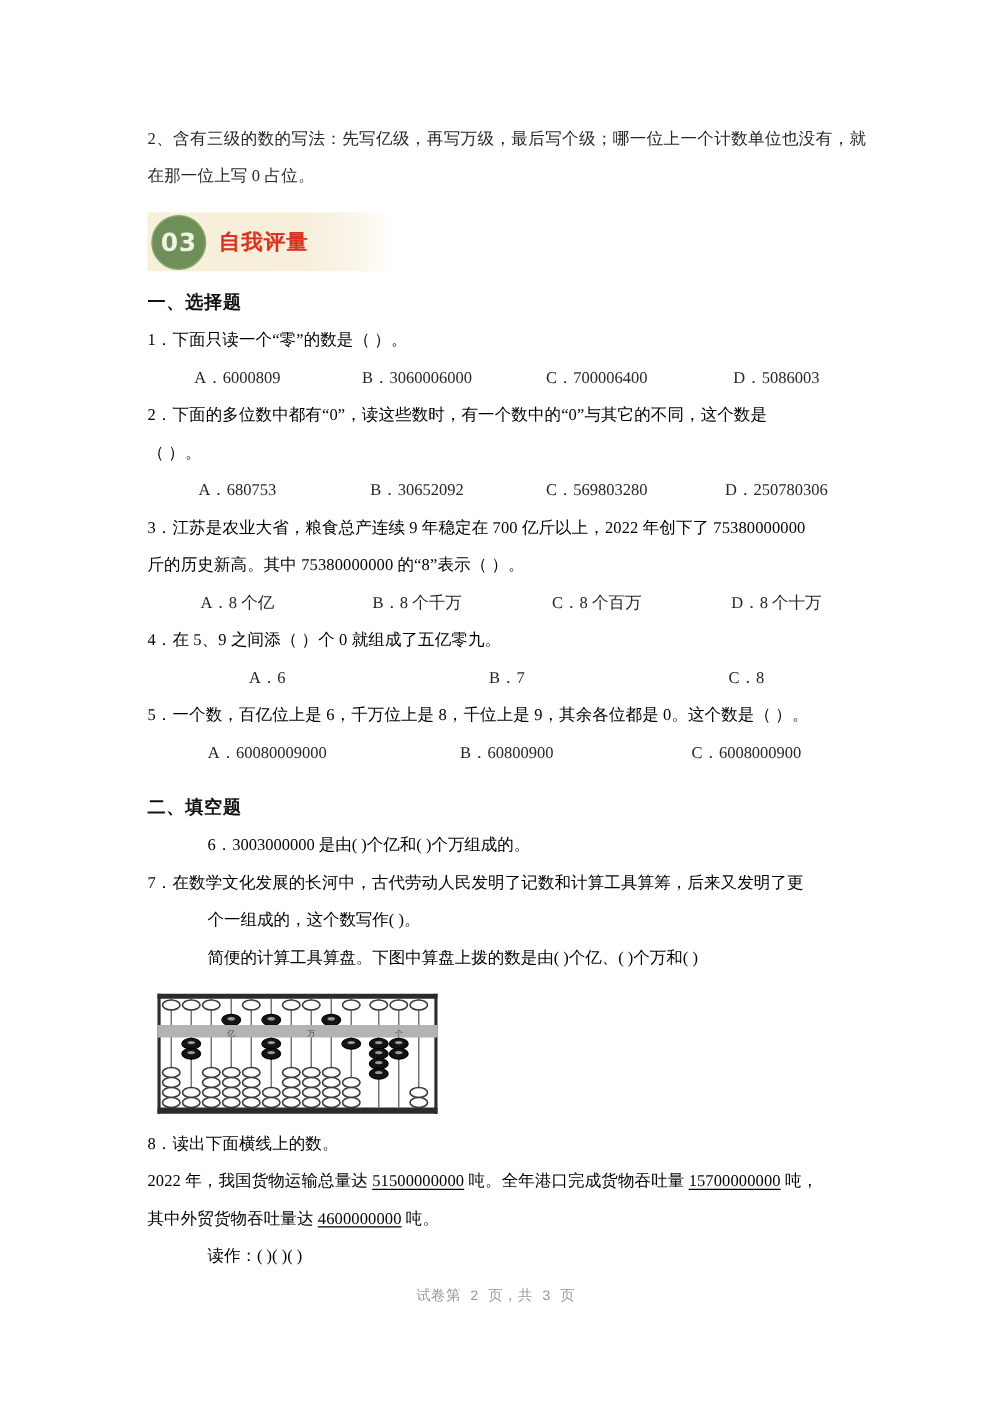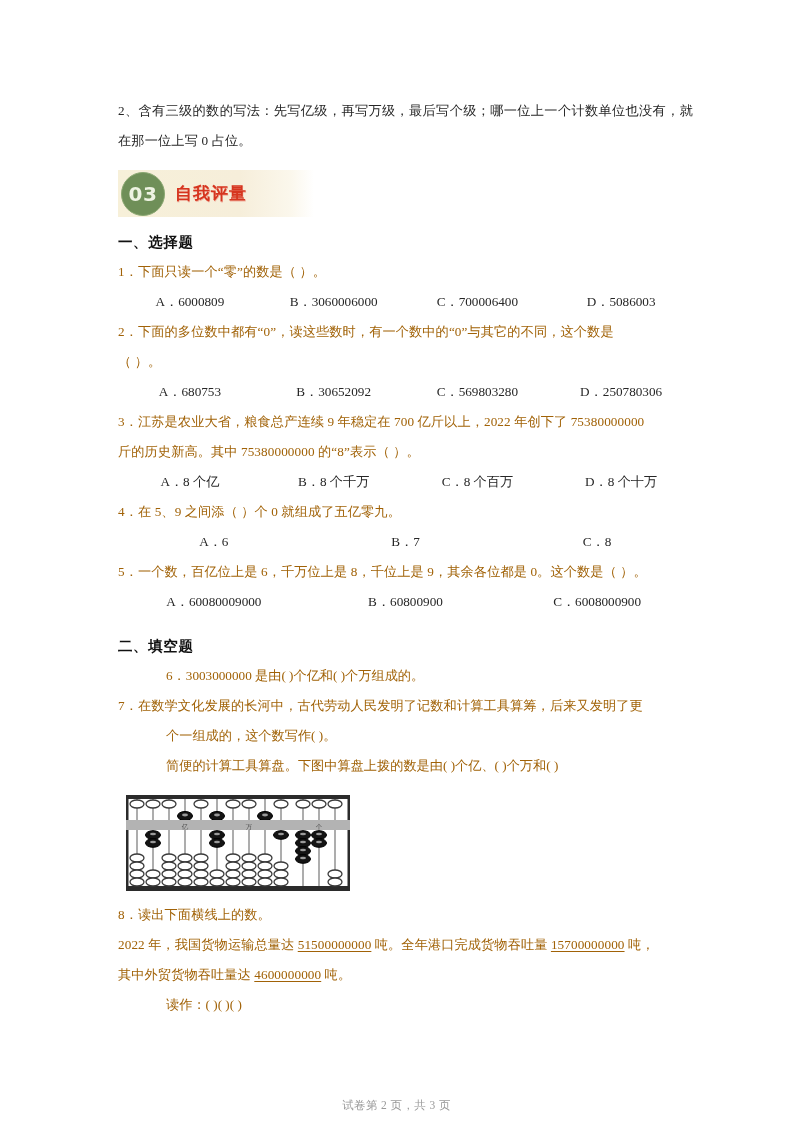--- a/index.html
+++ b/index.html
@@ -31,21 +31,21 @@
     letter-spacing: 0.15px;
     text-align: justify;
     margin: 0 0 0 0;
     color: #262626;
   }
 
   .q {
     font-size: 13.2px;
     line-height: 30px;
     letter-spacing: 0.1px;
-    color: #a16207;
+    color: #000000;
     margin: 0;
   }
 
   .sec-title {
     font-size: 14.5px;
     font-weight: bold;
     line-height: 30px;
     letter-spacing: 0.6px;
     margin: 8px 0 0 0;
     color: #111;
@@ -130,26 +130,27 @@
   .watermark {
     font-family: "DejaVu Sans", "Liberation Sans", sans-serif;
     font-size: 15px;
     color: #8d8d8d;
     letter-spacing: 0.2px;
     white-space: nowrap;
   }
   .page-num {
     position: absolute;
     left: 0;
-    top: 1098px;
+    top: 1029px;
     width: 793px;
     text-align: center;
     font-size: 11.5px;
     color: #9a9a9a;
     letter-spacing: 0.4px;
+    font-family: Liberation Mono, monospace;
   }
 </style>
 </head>
 <body>
 
 <div class="page">
 
   <p class="para">2、含有三级的数的写法：先写亿级，再写万级，最后写个级；哪一位上一个计数单位也没有，就在那一位上写 0 占位。</p>
 
   <div class="banner">

